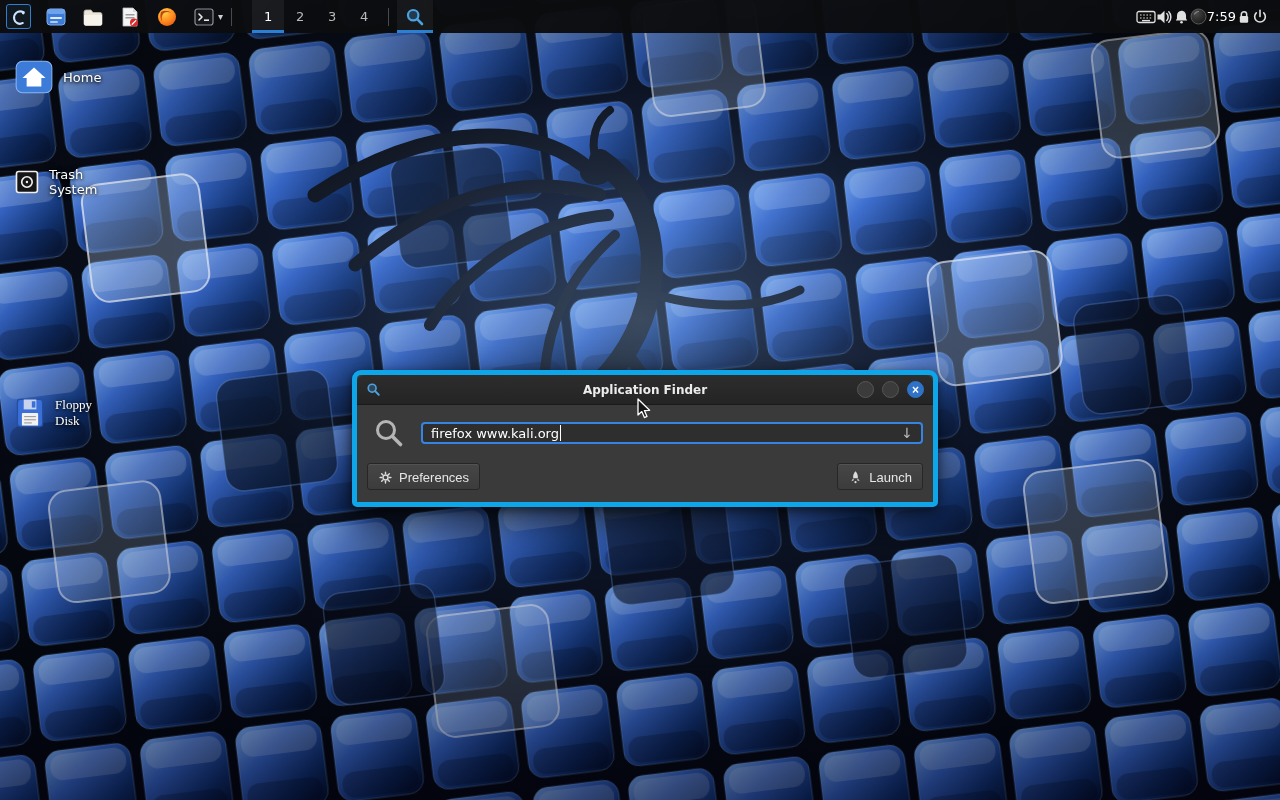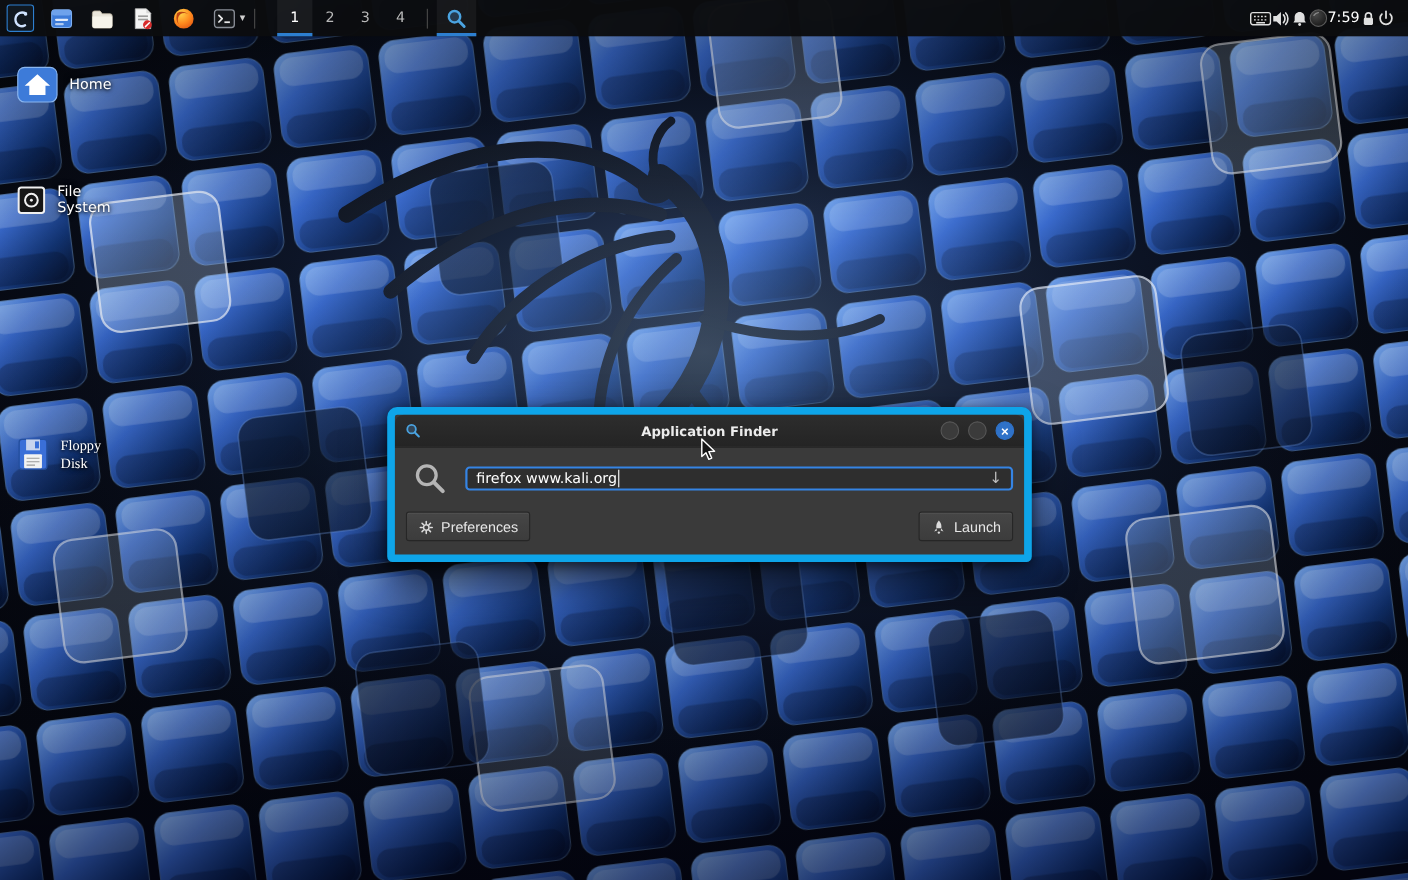--- a/index.html
+++ b/index.html
@@ -41,21 +41,21 @@
   .dicon { position:absolute; left:12px; width:96px; z-index:10; display:flex;
            flex-direction:row; align-items:center; gap:7px; cursor:pointer; }
   .dicon .lbl { color:#fff; font-size:13px; text-shadow:0 1px 3px rgba(0,0,0,.95), 0 0 6px rgba(0,0,0,.7); }
   .dicon-home   { top:56px; }
   .dicon-fs     { top:161px; }
   .dicon-trash  { top:266px; }
   .dicon-floppy { top:392px;font-family:Liberation Serif, serif; }
 
   
   .window { position:absolute; left:352px; top:370px; width:586px; z-index:40;
-            background:#3a3a3a; border:7px solid #0ea5e9;
+            background:#3a3a3a; border:5px solid #0ea5e9;
             border-radius:9px 9px 5px 5px;
             box-shadow:0 16px 38px rgba(0,0,0,.65), 0 3px 10px rgba(0,0,0,.5); }
   .titlebar { height:30px; position:relative; display:flex; align-items:center;
               padding:0 9px; background:linear-gradient(#2d2d2d,#242424);
               border-radius:8px 8px 0 0; border-bottom:1px solid #1a1a1a; }
   .title { position:absolute; left:0; right:0; text-align:center; font-size:12px;
            font-weight:bold; color:#ececec; pointer-events:none; }
   .winbtns { margin-left:auto; display:flex; gap:8px; z-index:2; }
   .circle { width:17px; height:17px; border-radius:50%; background:#3b3b3b;
             border:1px solid #565656; cursor:pointer; padding:0; }
@@ -286,21 +286,21 @@
     </svg>
     <span class="lbl">Home</span>
   </div>
 
   <div class="dicon dicon-fs">
     <svg width="44" height="42" viewBox="0 0 40 40">
       <rect x="6" y="6" width="28" height="28" rx="3" fill="#161616" stroke="#f0f0f0" stroke-width="2.2"></rect>
       <circle cx="20" cy="20" r="7" fill="none" stroke="#f0f0f0" stroke-width="2.2"></circle>
       <circle cx="20" cy="20" r="1.6" fill="#f0f0f0"></circle>
     </svg>
-    <span class="lbl">File System</span>
+    <span class="lbl">Trash System</span>
   </div>
 
 
   <div class="dicon dicon-floppy">
     <svg width="44" height="42" viewBox="0 0 40 40">
       <rect x="6" y="5" width="28" height="30" rx="3" fill="#3a6fd8" stroke="#244f9e" stroke-width="1.4"></rect>
       <rect x="13" y="5" width="14" height="11" fill="#c8d4ee"></rect>
       <rect x="22" y="7" width="4" height="7" fill="#3a6fd8"></rect>
       <rect x="11" y="20" width="18" height="14" rx="1" fill="#f2f2f2"></rect>
       <line x1="13.5" y1="24" x2="26.5" y2="24" stroke="#9a9a9a" stroke-width="1.2"></line>

